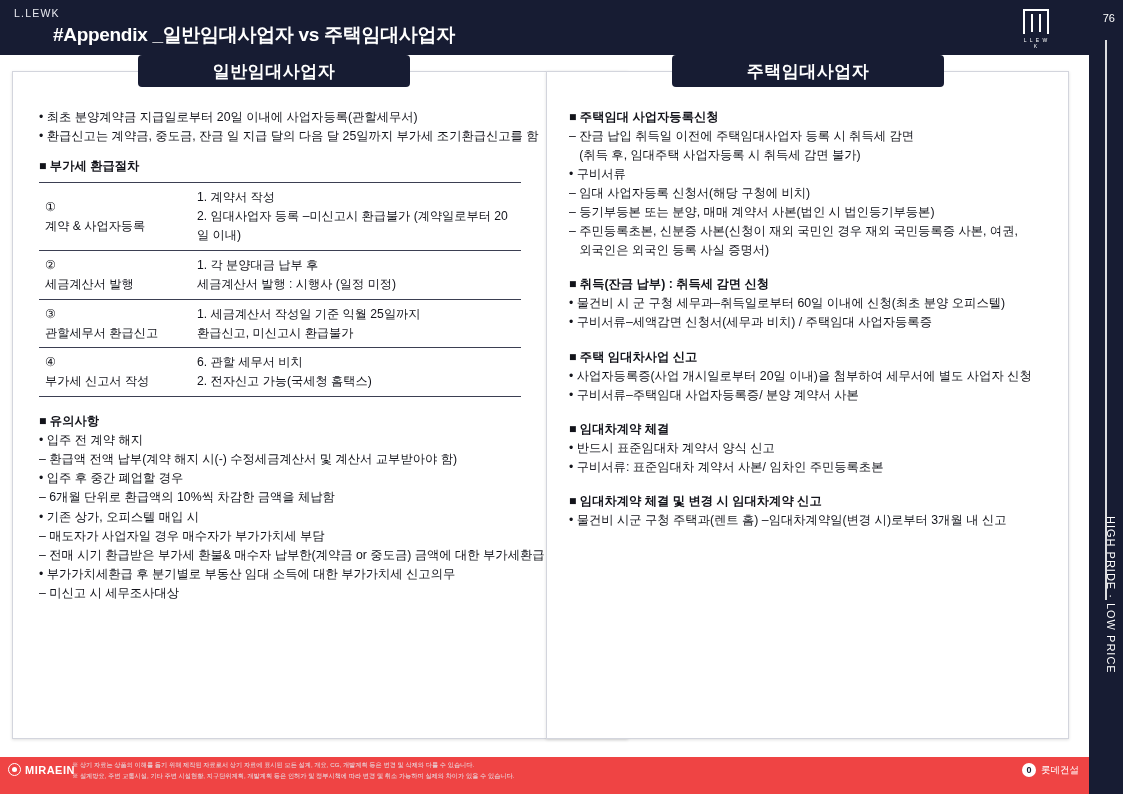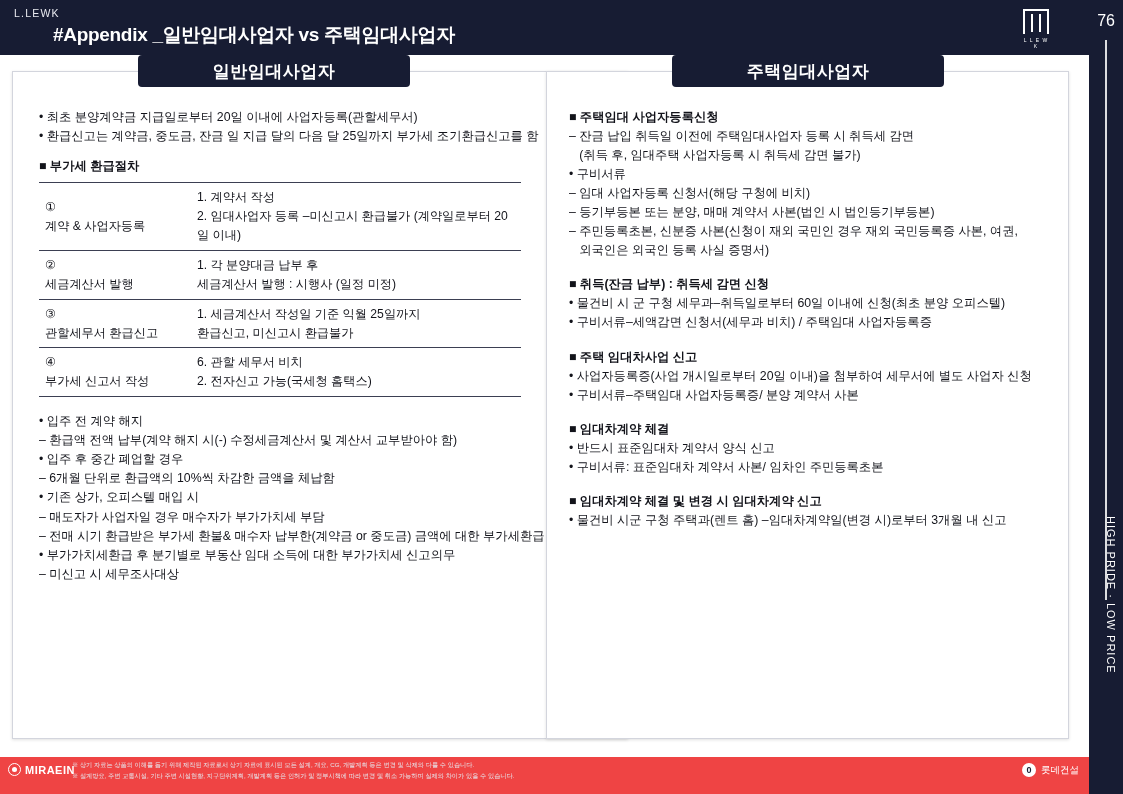--- a/index.html
+++ b/index.html
@@ -43,21 +43,21 @@
   }
   .header .logo-mark .logo-text {
     display:block; font-size:5px; letter-spacing:1px; margin-top:3px; color:#fff;
   }
 
   
   .right-rail {
     position:absolute; right:0; top:0; width:34px; height:794px; background:#171c33;
   }
   .page-num {
-    position:absolute; right:8px; top:12px; font-size:16px; color:#ffffff;
+    position:absolute; right:8px; top:12px; font-size:11px; color:#ffffff;
   }
   .rail-line {
     position:absolute; right:16px; top:40px; width:2px; height:560px; background:#ffffff; opacity:.85;
   }
   .rail-tag {
     position:absolute; right:6px; bottom:120px;
     color:#ffffff; font-size:11px; letter-spacing:1px;
     writing-mode:vertical-rl; text-orientation:mixed;
     white-space:nowrap;
   }
@@ -209,20 +209,21 @@
             </td>
             <td>
               <span class="r1">6. 관할 세무서 비치</span>
               <span class="r2">2. 전자신고 가능(국세청 홈택스)</span>
             </td>
           </tr>
         </tbody>
           </table>
 
         <div class="gap-m"></div>
+        <div class="line sec">■ 유의사항</div>
         <div class="line">• 입주 전 계약 해지</div>
         <div class="line">– 환급액 전액 납부(계약 해지 시(-) 수정세금계산서 및 계산서 교부받아야 함)</div>
         <div class="line">• 입주 후 중간 폐업할 경우</div>
         <div class="line">– 6개월 단위로 환급액의 10%씩 차감한 금액을 체납함</div>
         <div class="line">• 기존 상가, 오피스텔 매입 시</div>
         <div class="line">– 매도자가 사업자일 경우 매수자가 부가가치세 부담</div>
         <div class="line">– 전매 시기 환급받은 부가세 환불&amp; 매수자 납부한(계약금 or 중도금) 금액에 대한 부가세환급</div>
         <div class="line">• 부가가치세환급 후 분기별로 부동산 임대 소득에 대한 부가가치세 신고의무</div>
         <div class="line">– 미신고 시 세무조사대상</div>
       </div>

